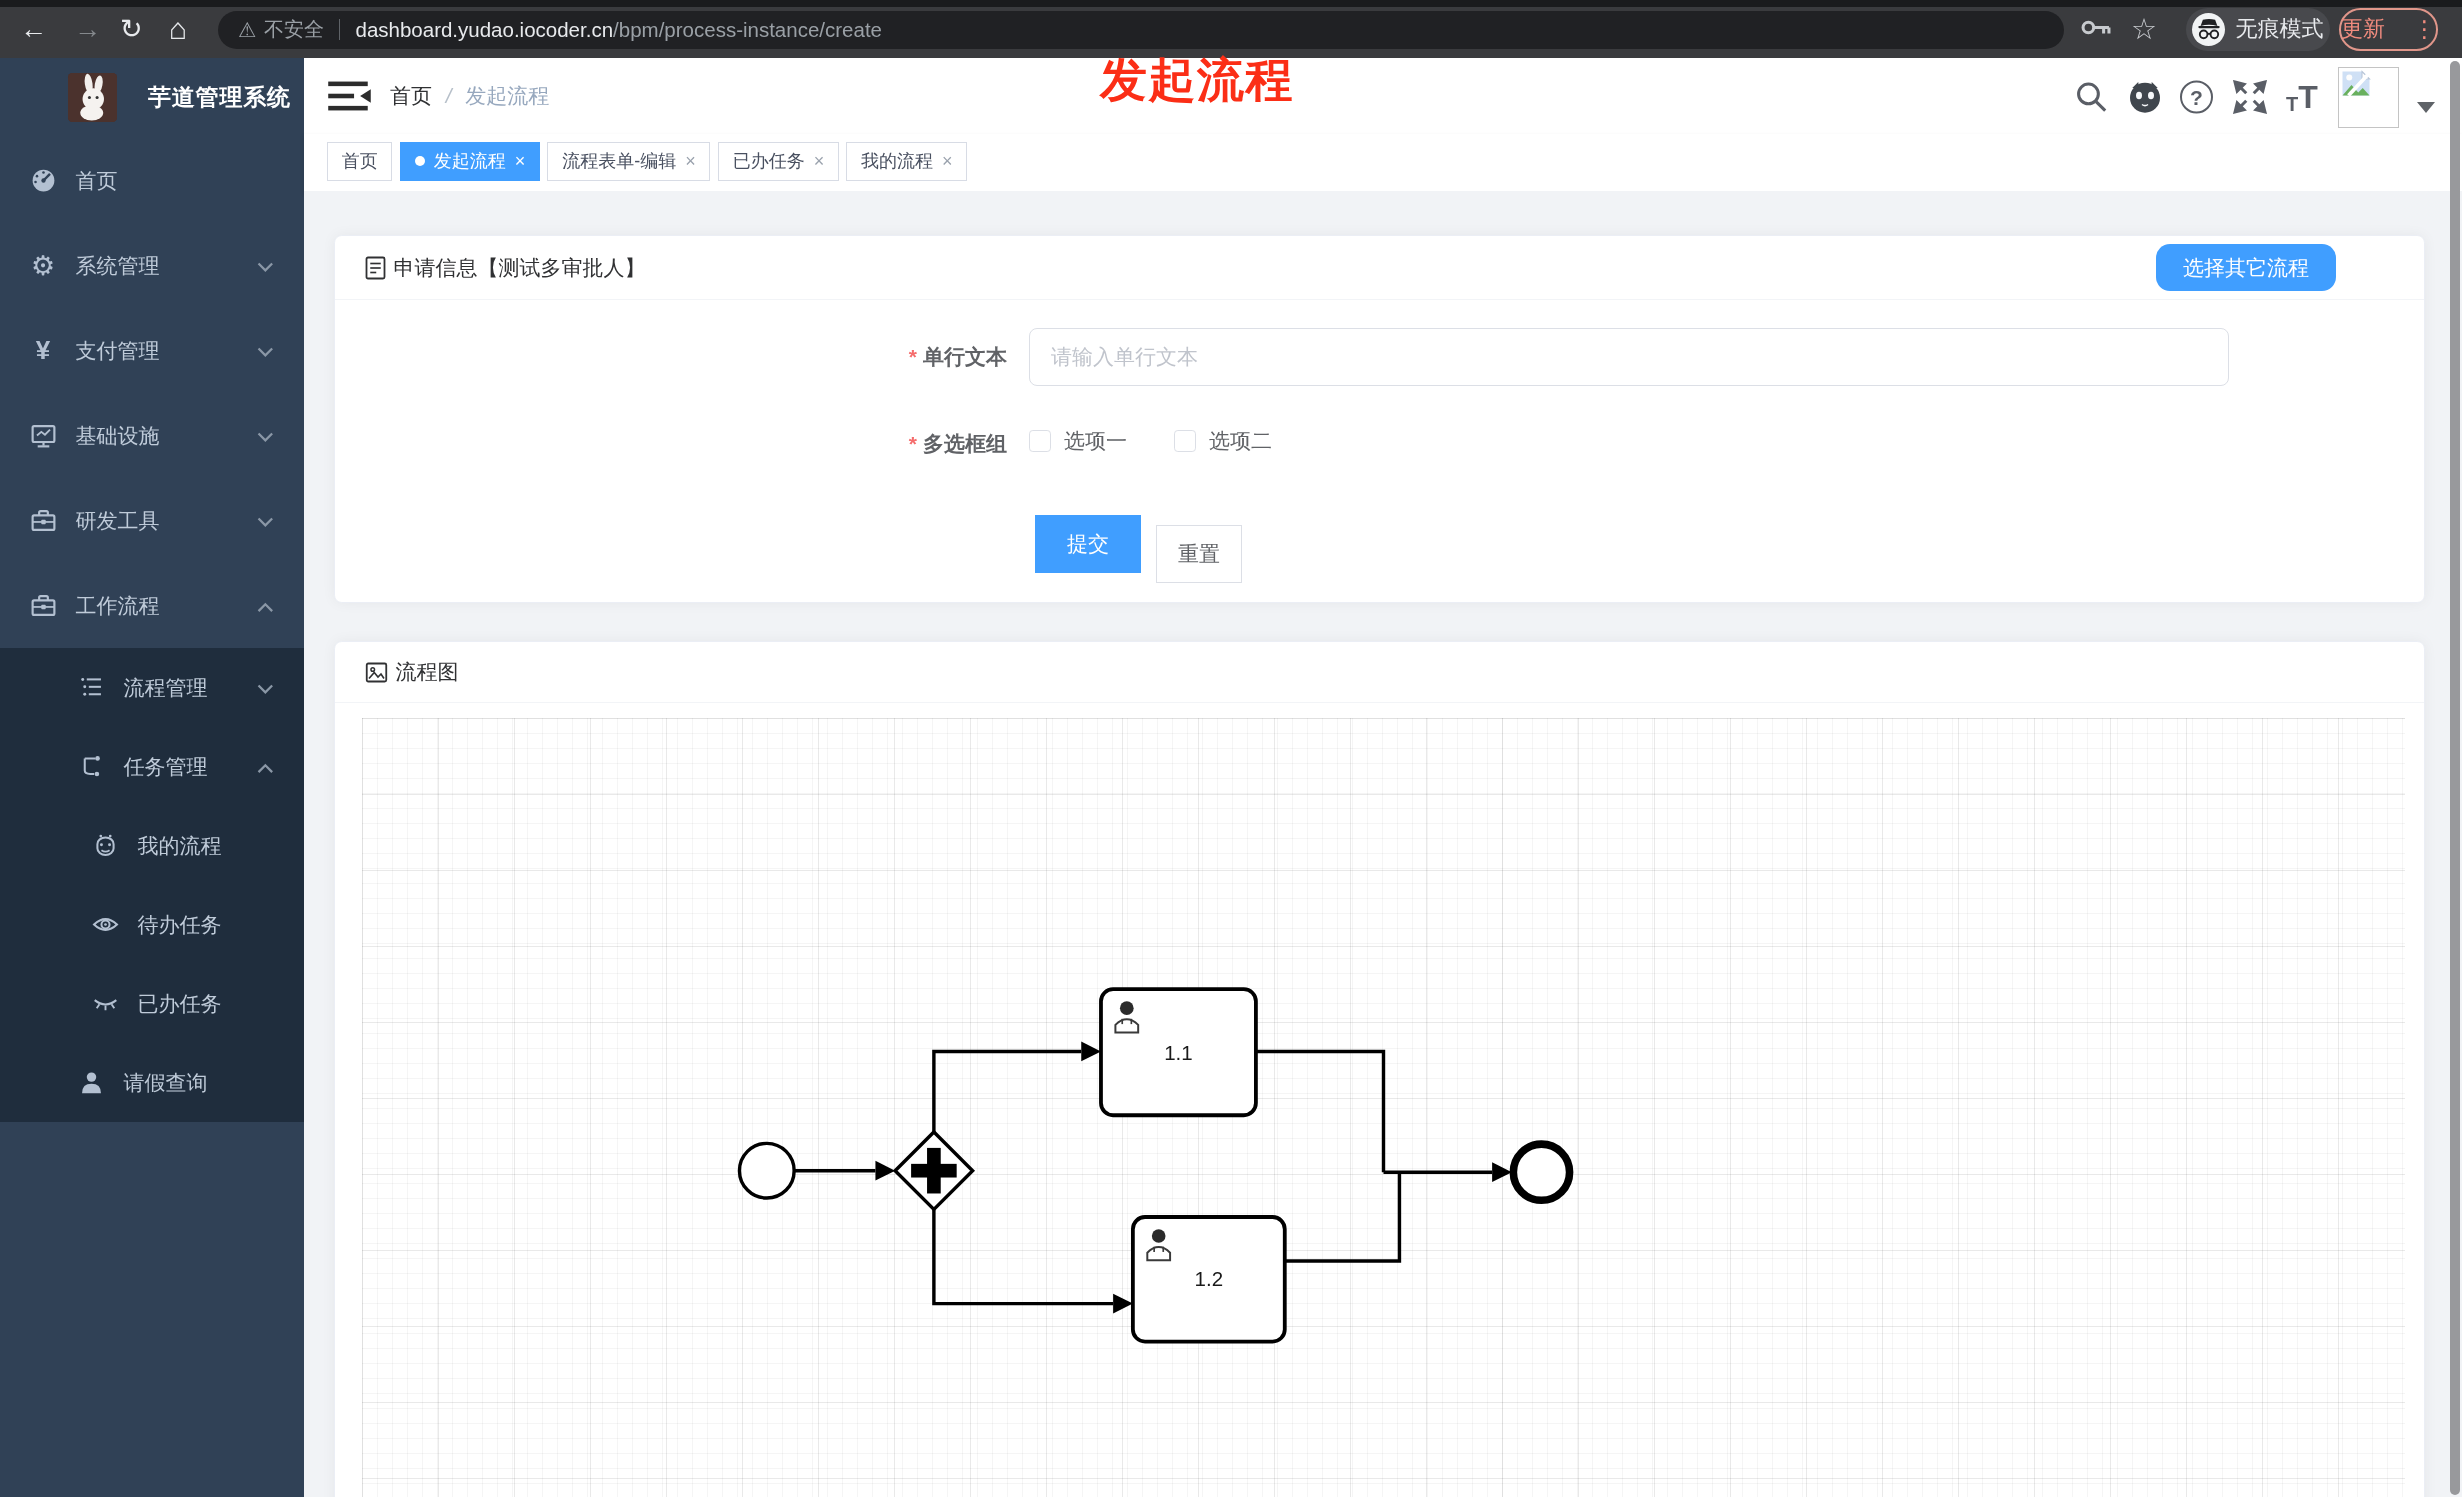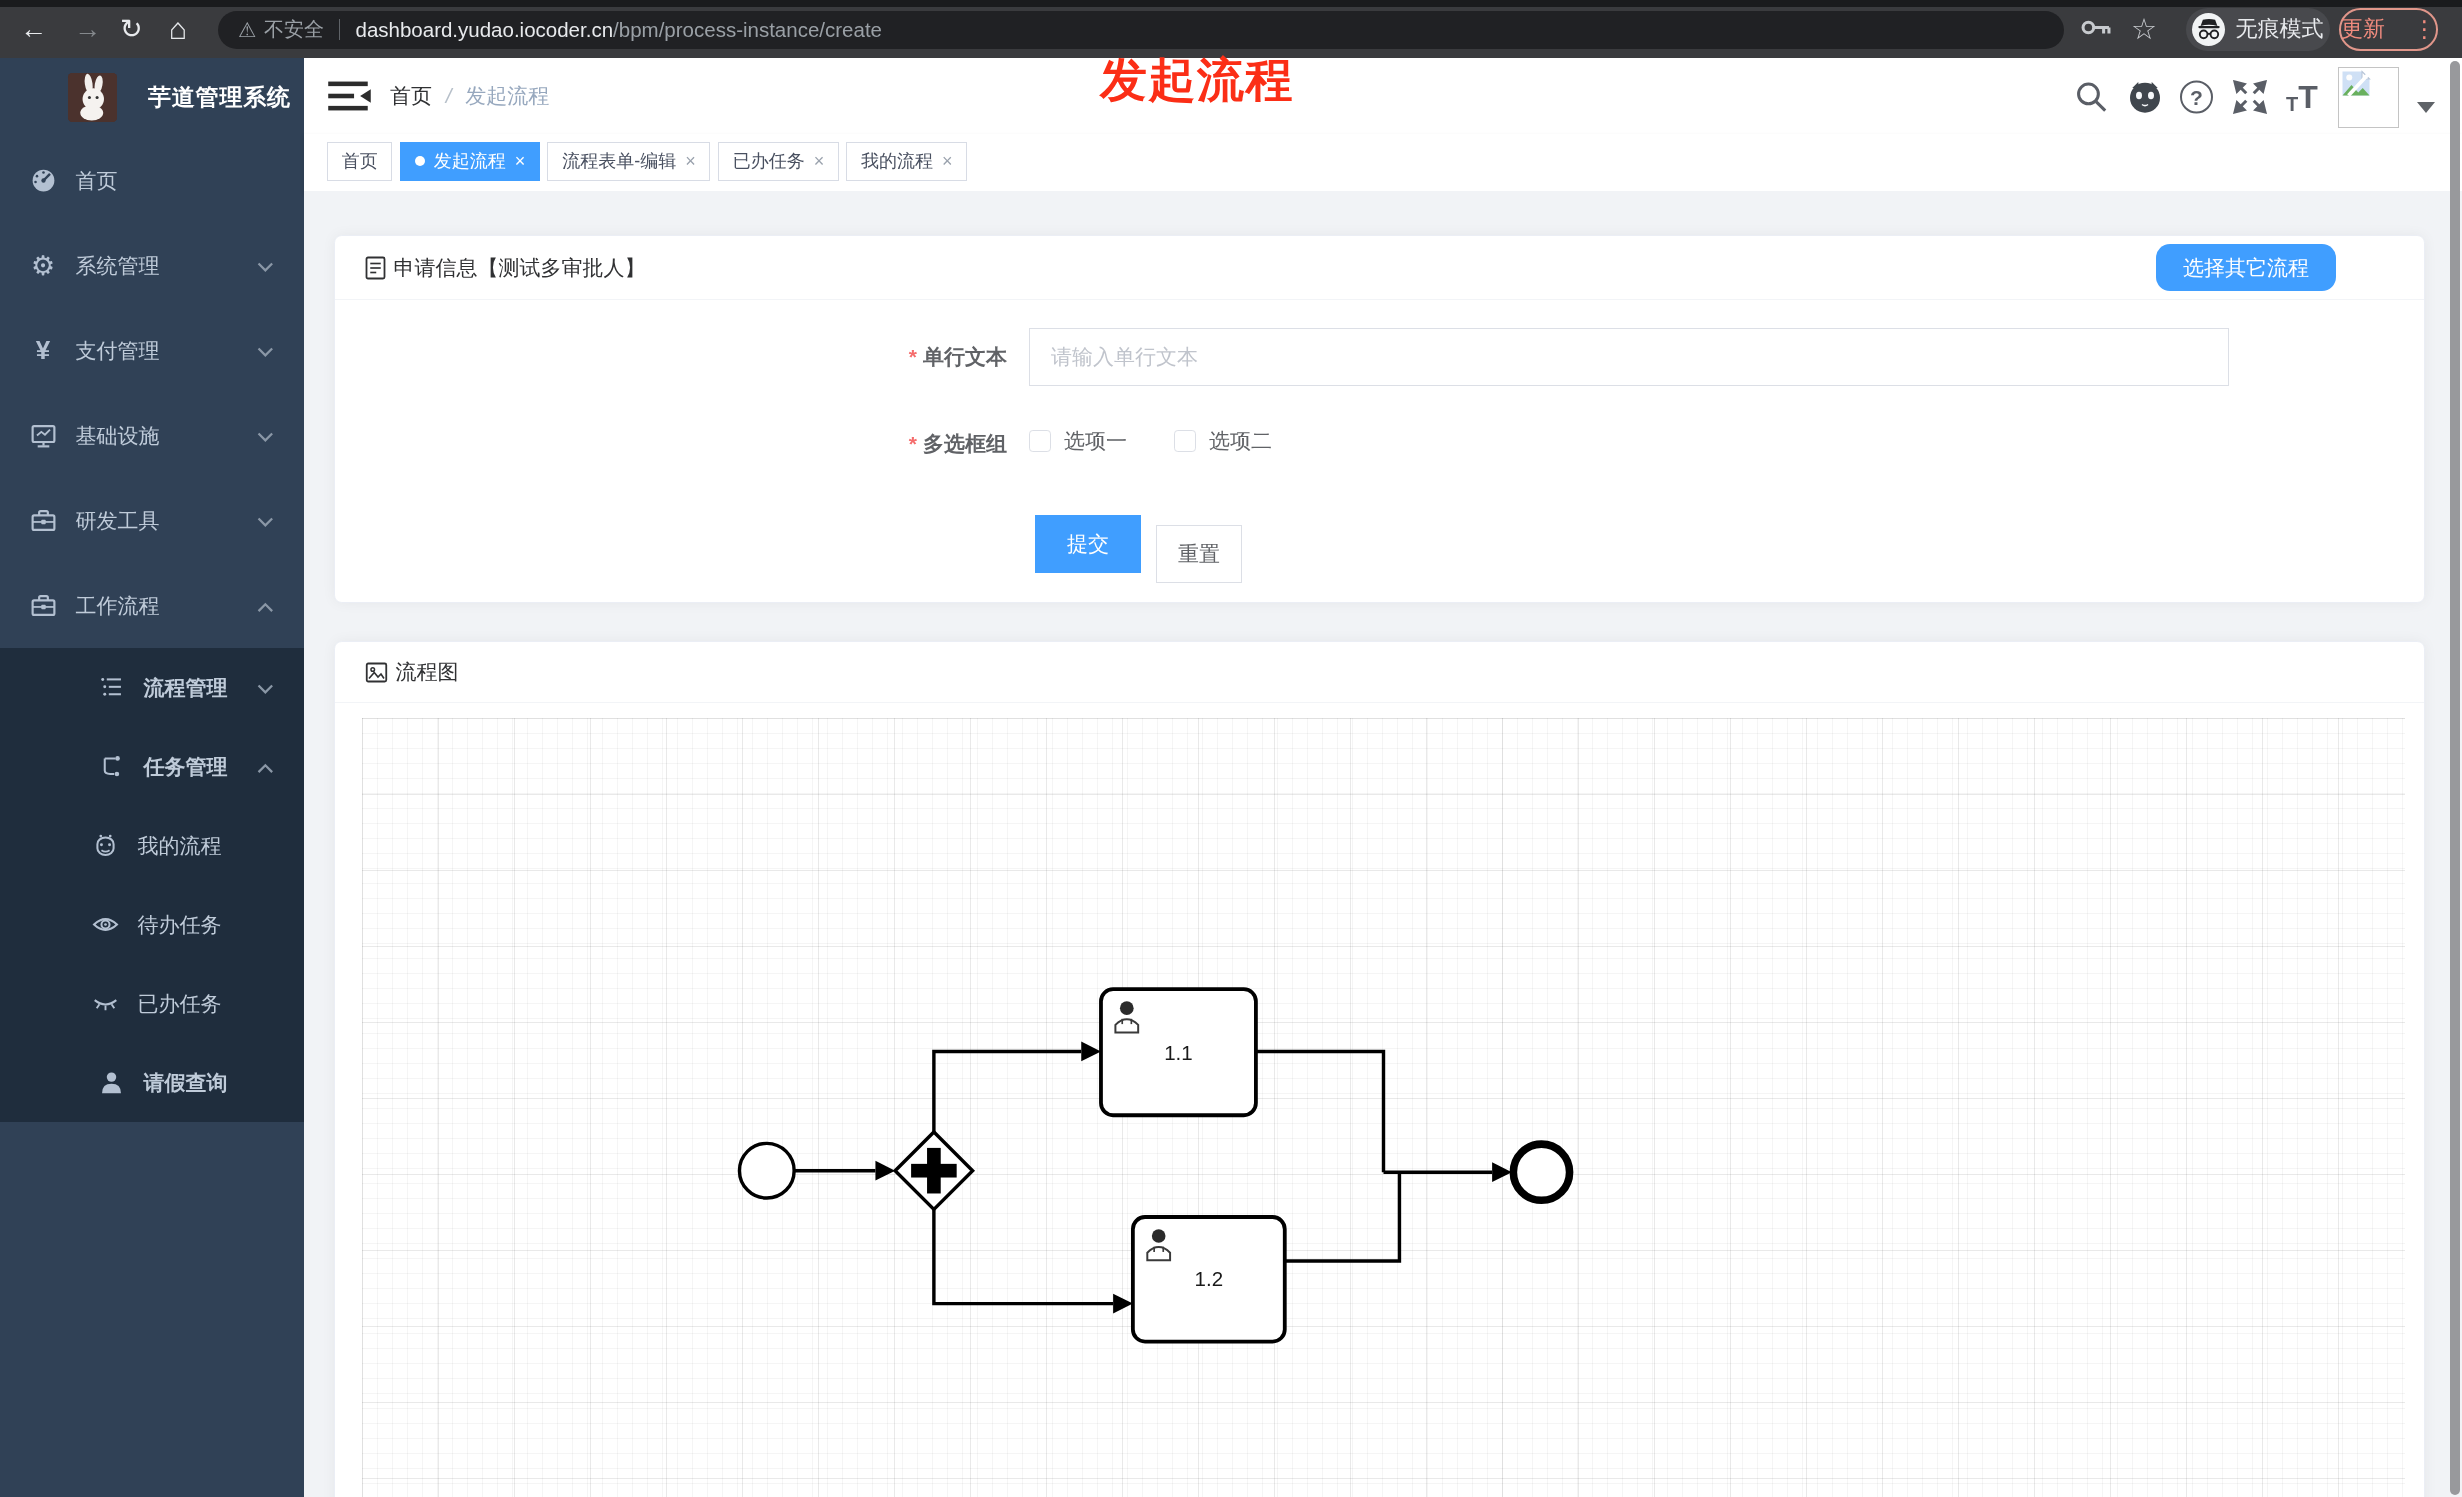--- a/index.html
+++ b/index.html
@@ -29,21 +29,21 @@
   
   .sidebar { position:absolute; left:0; top:58px; width:304px; height:1440px; background:#304156; }
   .logo-row { position:absolute; left:16px; top:14.4px; width:100%; height:50px; display:flex; align-items:center;gap:12px; }
   .logo-img { width:49px; height:49px; margin-left:52px; border-radius:4.6px; overflow:hidden; background:#4a302c; }
   .app-title { color:#fff; font-size:23px; font-weight:bold; margin-left:19px; letter-spacing:0.8px; }
   .side-menu { position:absolute; top:80px; left:0; width:100%; }
   .side-item { height:85px; display:flex; align-items:center; color:#bfcbd9; font-size:21px; padding-left:28px; position:relative; cursor:pointer; }
   .side-item .mi { width:30px; height:30px; margin-right:17.5px; display:flex; align-items:center; justify-content:center; color:#b3c0d1; font-size:27px; }
   .submenu { background:#1f2d3d; }
   .submenu .side-item { height:79px; }
-  .lvl2 { padding-left:96px;font-weight:bold; }
+  .lvl2 { padding-left:76px; }
   .lvl3 { padding-left:90px; }
   .chev { position:absolute; right:30px; top:50%; transform:translateY(-50%); }
 
   
   .app-header { position:absolute; left:304px; top:58px; width:2159px; height:76px; background:#fff; }
   .breadcrumb { position:absolute; left:86px; top:0; height:76px; display:flex; align-items:center; font-size:21px; }
   .bc-home { color:#303133; }
   .bc-sep { color:#b6bfc9; margin:0 13.7px; font-style:italic; }
   .bc-cur { color:#97a8be; }
   .hd-icon { position:absolute; top:50%; transform:translateY(-50%); display:flex; align-items:center; justify-content:center; }
@@ -67,21 +67,21 @@
   .card { position:absolute; left:30px; width:2091px; background:#fff; border:1.5px solid #ebeef5; border-radius:7.6px; box-shadow:0 0 13.7px rgba(0,0,0,.05); }
   .card1 { top:44px; height:368px; }
   .card2 { top:450px; height:1079px; }
   .card-hd { height:64px; border-bottom:1.5px solid #f2f4f7; display:flex; align-items:center; padding-left:30px; font-size:21px; color:#303133; gap:7.6px; }
   .card2 .card-hd { height:61px; }
 
   .select-other-btn { position:absolute; right:88px; top:8.4px; height:47px; padding:0 27px; background:#409eff; border:none; border-radius:14px; color:#fff; font-size:21px; cursor:pointer; }
 
   .form-label { position:absolute; left:0; width:672px; text-align:right; font-size:21px; color:#606266; font-weight:bold; }
   .req { color:#f56c6c; margin-right:6px; font-weight:bold; }
-  .text-input { position:absolute; left:694px; top:92px; width:1200px; height:58px; border:1.5px solid #dcdfe6; border-radius:0; font-size:21px; color:#303133; padding:0 21px; outline:none; background:#fff; }
+  .text-input { position:absolute; left:694px; top:92px; width:1200px; height:58px; border:1.5px solid #dcdfe6; border-radius:8px; font-size:21px; color:#303133; padding:0 21px; outline:none; background:#fff; }
   .text-input::placeholder { color:#c0c4cc; }
   .cb-row { position:absolute; left:694px; top:188px; height:33px; display:flex; align-items:center; }
   .cb-box { width:22px; height:22px; border:1.5px solid #dcdfe6; border-radius:3.8px; background:#fff; }
   .cb-label { font-size:21px; color:#606266; margin-left:13px; }
   .cb-group2 { margin-left:47px; }
   .btn { border-radius:0; font-size:21px; cursor:pointer;margin-left:10px; }
   .btn-submit { position:absolute; left:690px; top:279px; width:106px; height:58px; background:#409eff; border:none; color:#fff; }
   .btn-reset { position:absolute; left:811px; top:289px; width:86px; height:58px; background:#fff; border:1.5px solid #dcdfe6; color:#606266; }
 
   

